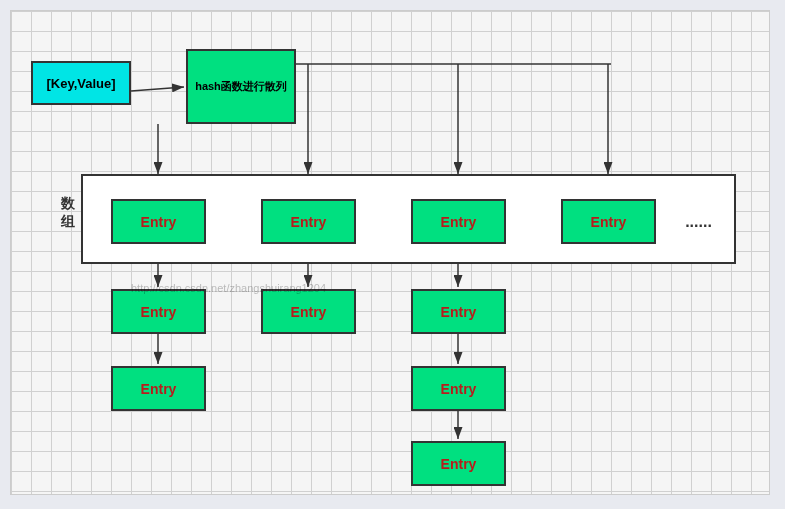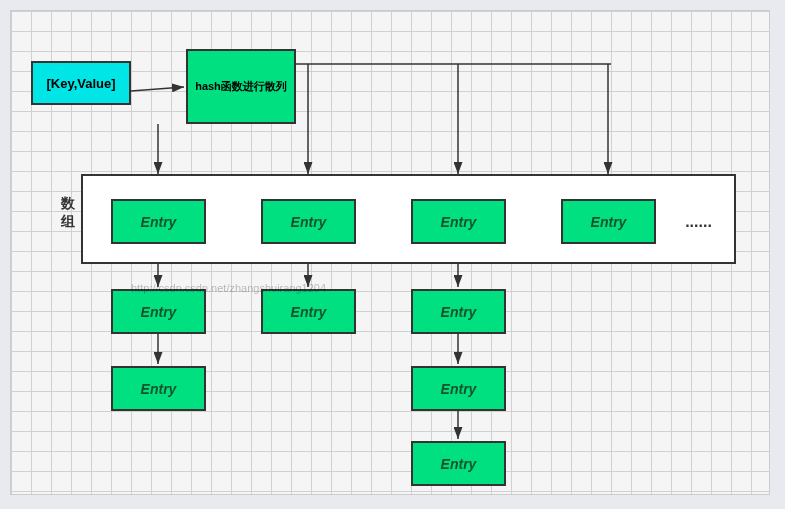--- a/index.html
+++ b/index.html
@@ -41,23 +41,22 @@
       background: #00e080;
       color: #000;
     }
     .box-white {
       background: #fff;
       color: #000;
       font-weight: normal;
     }
     .box-entry {
       background: #00e080;
-      color: #14532d;
+      color: #b91c1c;
       font-size: 14px;
-      font-style: italic;
     }
     svg.arrows {
       position: absolute;
       top: 0;
       left: 0;
       width: 100%;
       height: 100%;
       pointer-events: none;
       overflow: visible;
     }

